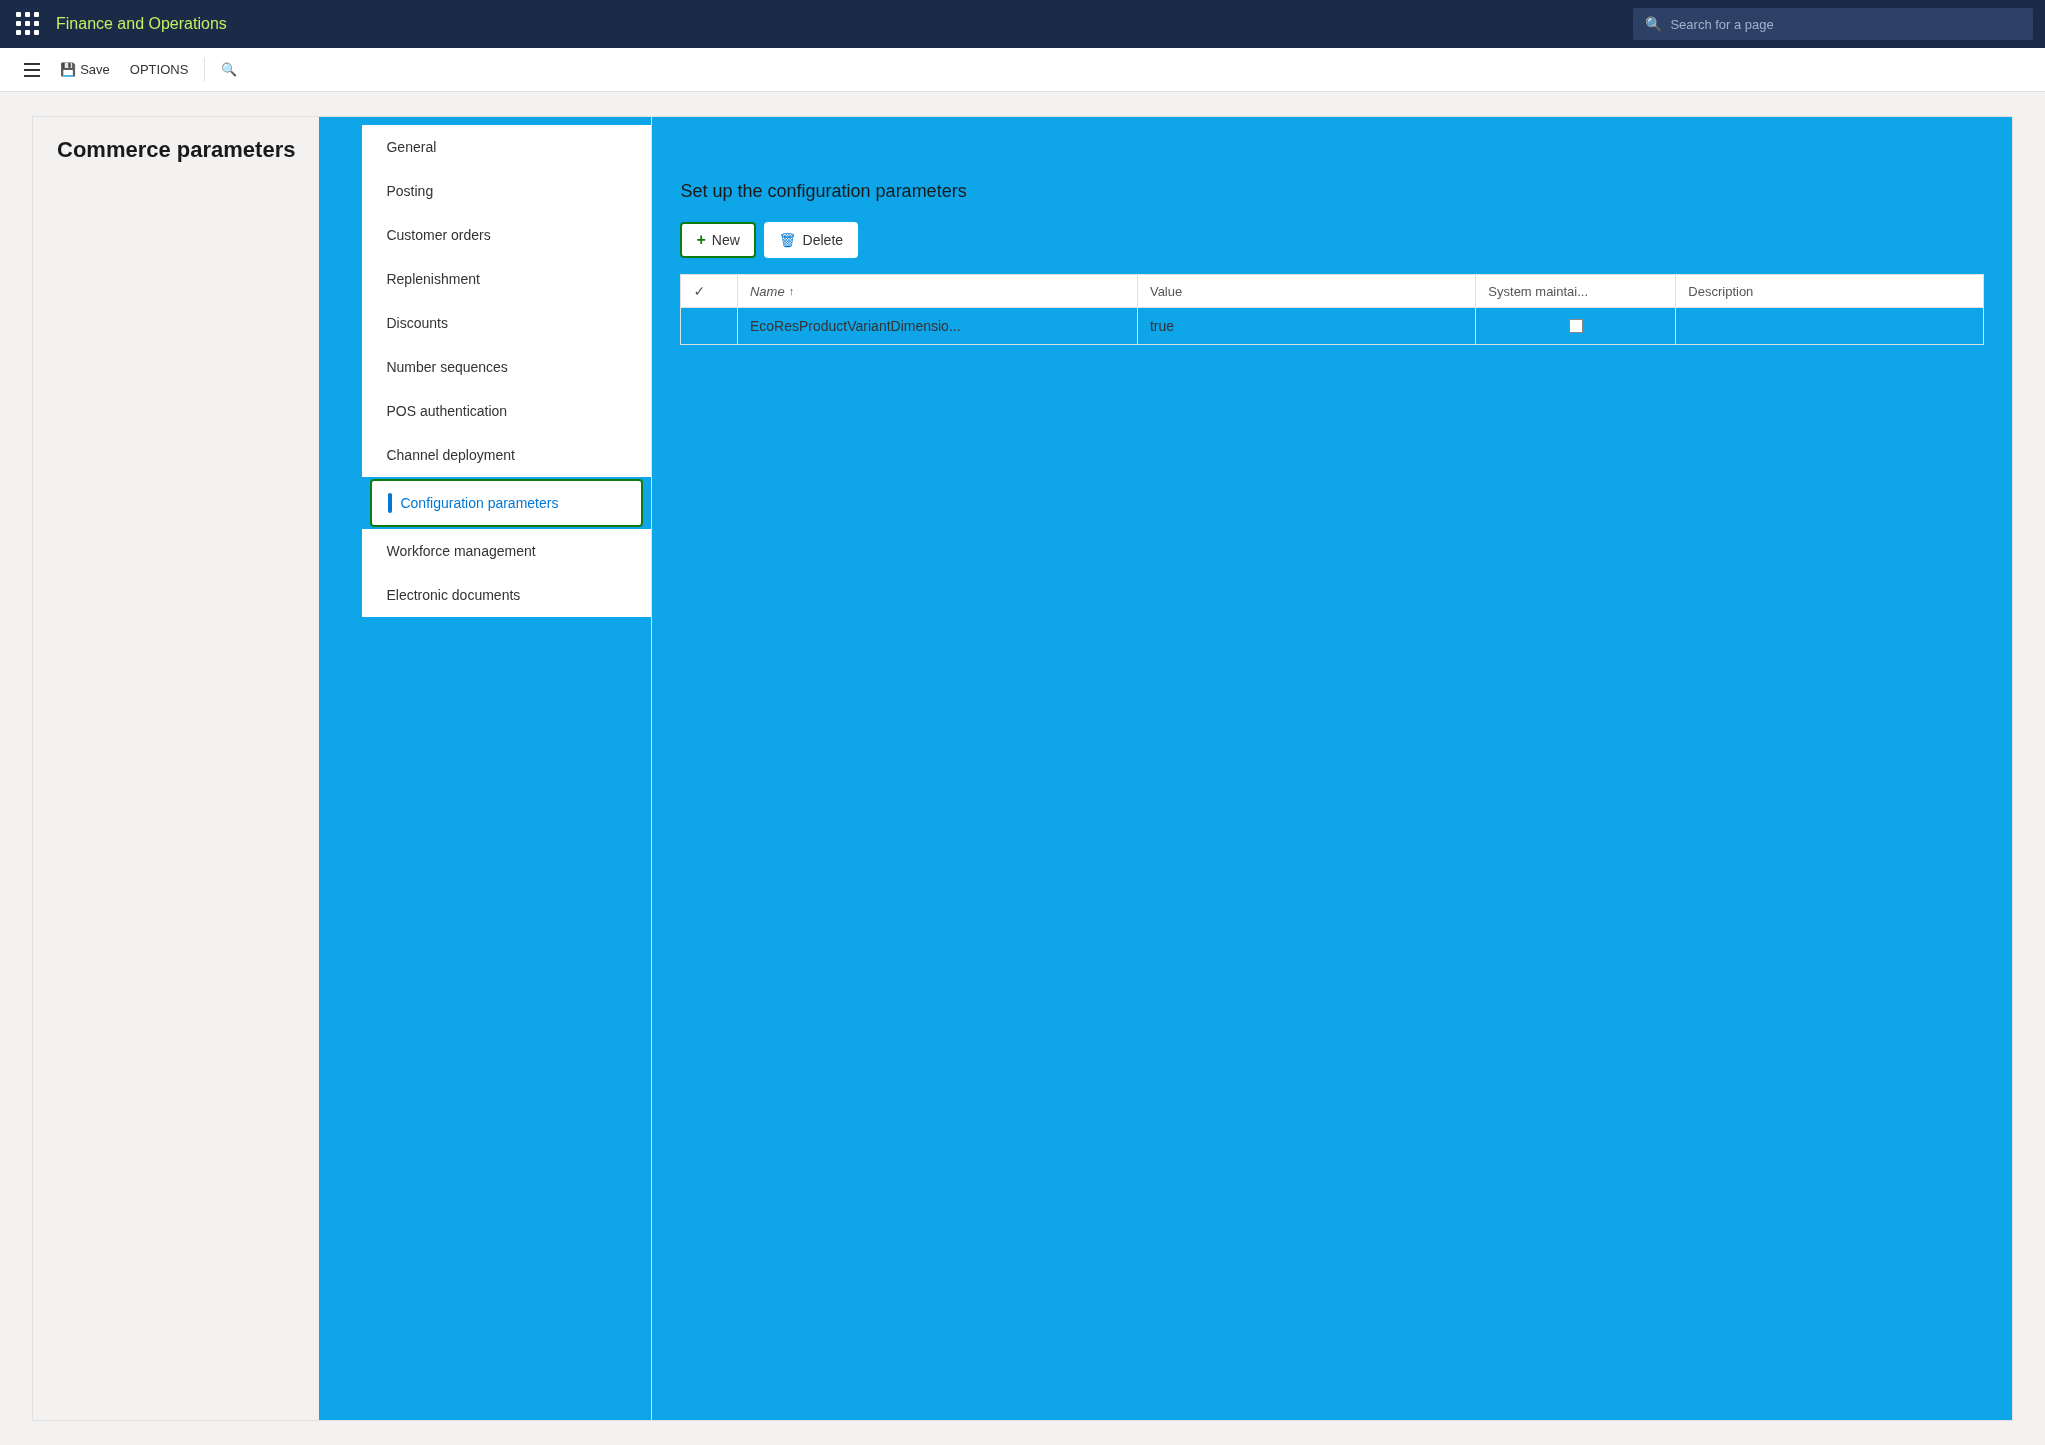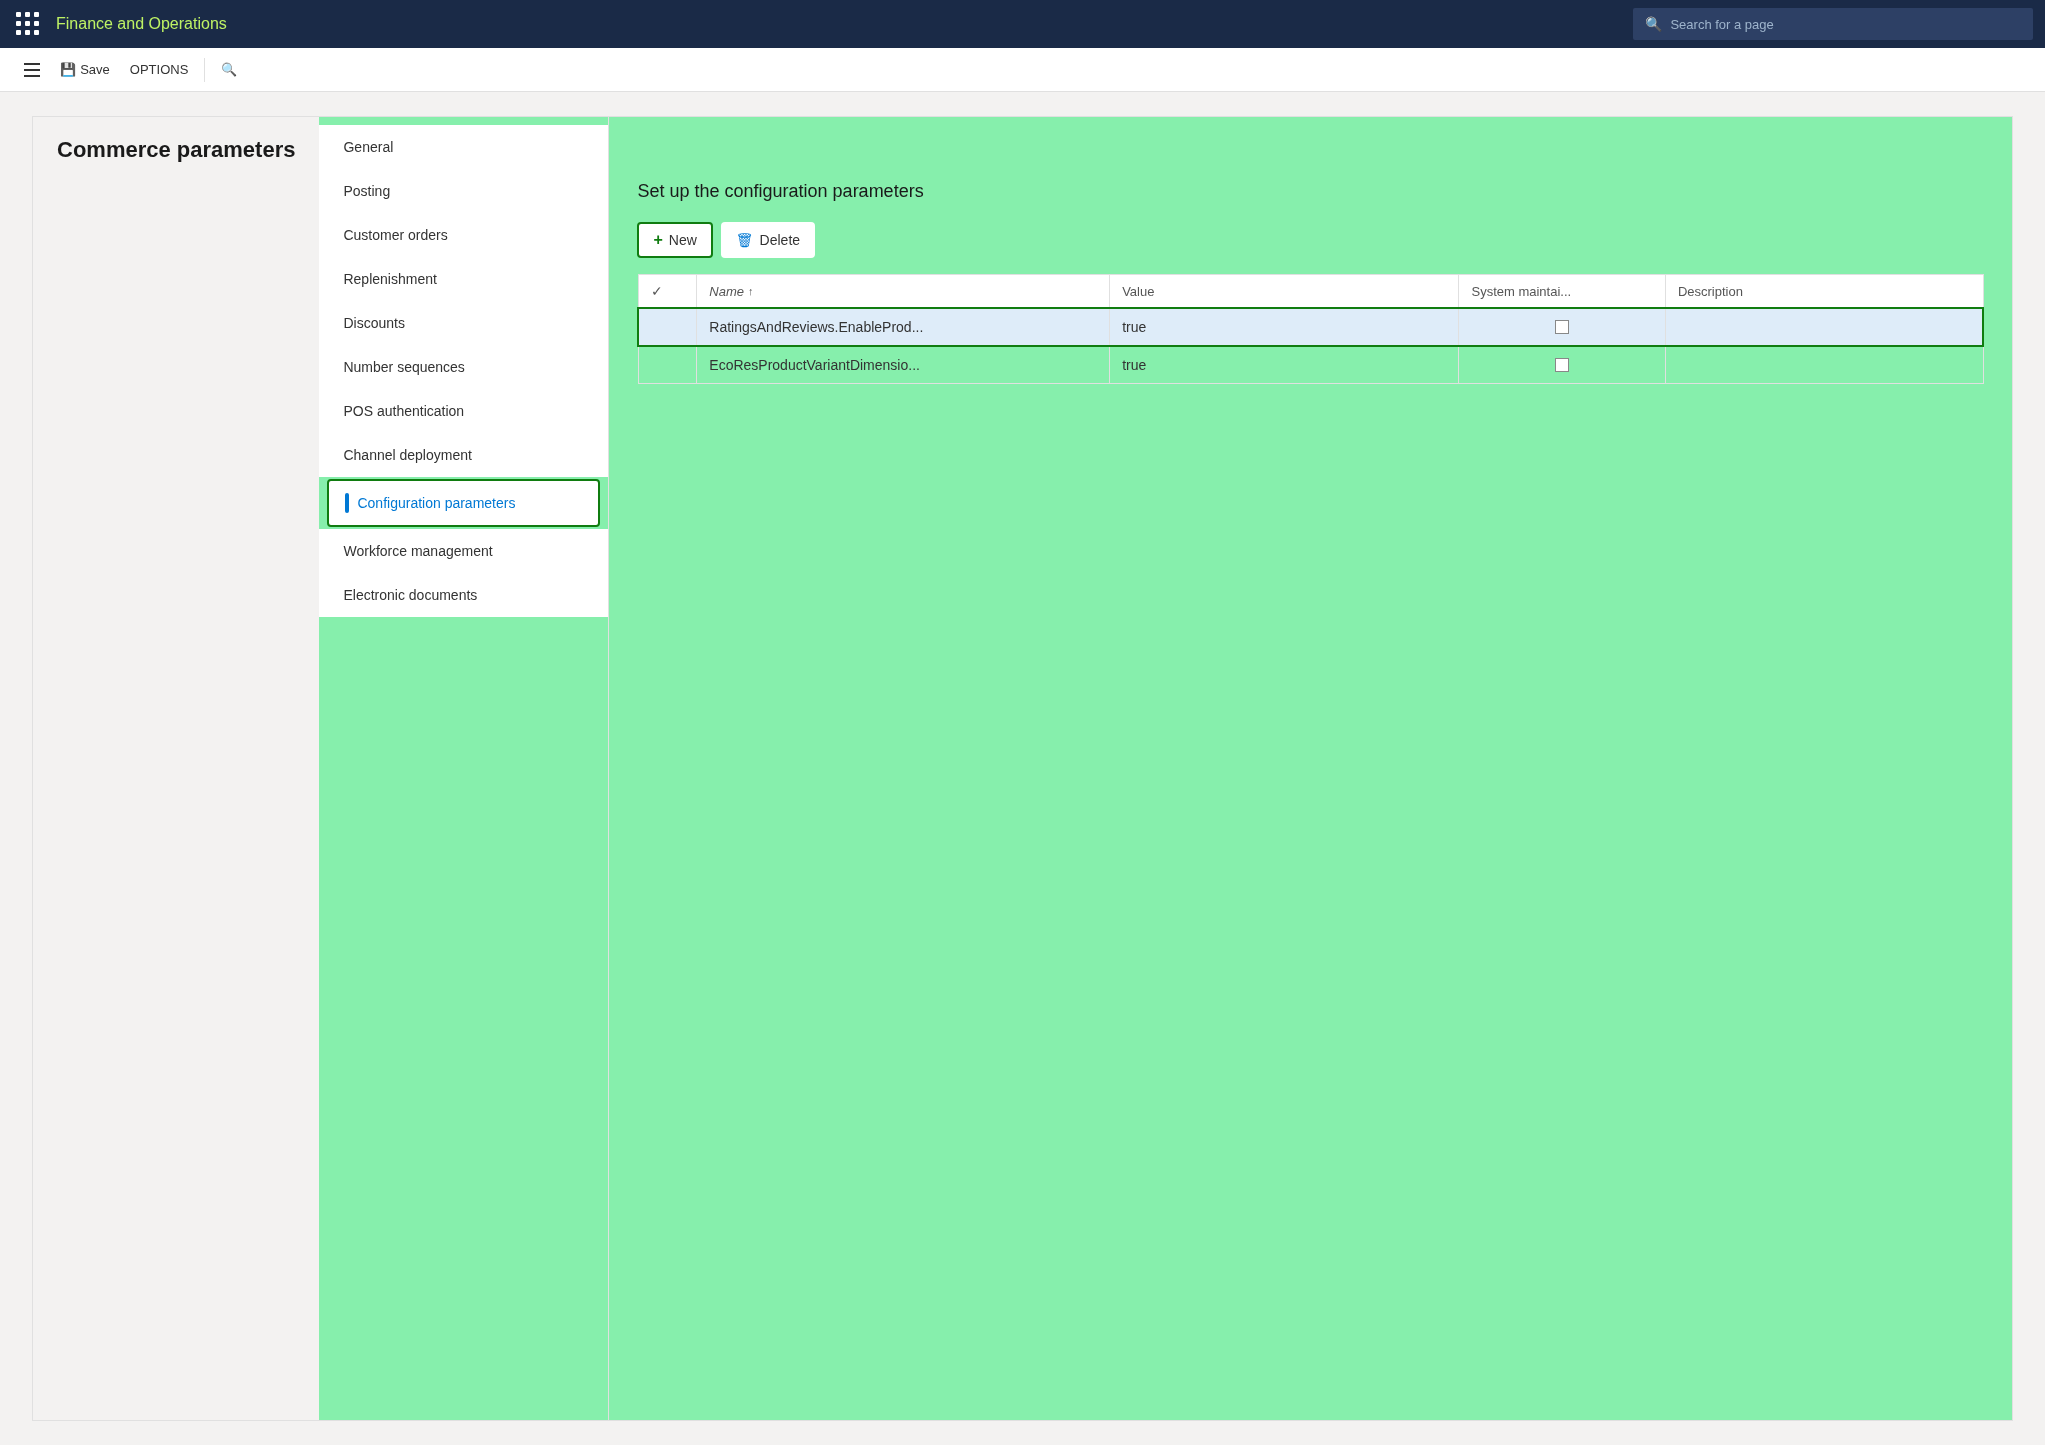--- a/index.html
+++ b/index.html
@@ -119,21 +119,22 @@
     }
     .page-title {
       font-size: 22px;
       font-weight: 700;
       color: #1a1a1a;
     }
 
     .content-area {
       display: flex;
       flex: 1;
-      background: #86efac;
+      background: #0ea5e9;
+      padding-left: 43px;
     }
 
     
     .sidebar {
       width: 290px;
       border-right: 1px solid #e0e0e0;
       padding: 8px 0;
       flex-shrink: 0;
     }
     .sidebar-item {
@@ -392,35 +393,20 @@
               </th>
               <th class="col-sysmaint">
                 <span>System maintai...</span>
               </th>
               <th class="col-desc">
                 <span>Description</span>
               </th>
             </tr>
           </thead>
           <tbody>
-            <tr class="selected">
-              <td class="col-check">
-                <div class="checkbox-cell">
-                  
-                </div>
-              </td>
-              <td class="col-name">RatingsAndReviews.EnableProd...</td>
-              <td class="col-value">true</td>
-              <td class="col-sysmaint">
-                <div class="checkbox-cell">
-                  <span class="checkbox-sq"></span>
-                </div>
-              </td>
-              <td class="col-desc"></td>
-            </tr>
             <tr>
               <td class="col-check">
                 <div class="checkbox-cell"></div>
               </td>
               <td class="col-name">EcoResProductVariantDimensio...</td>
               <td class="col-value">true</td>
               <td class="col-sysmaint">
                 <div class="checkbox-cell">
                   <span class="checkbox-sq"></span>
                 </div>

